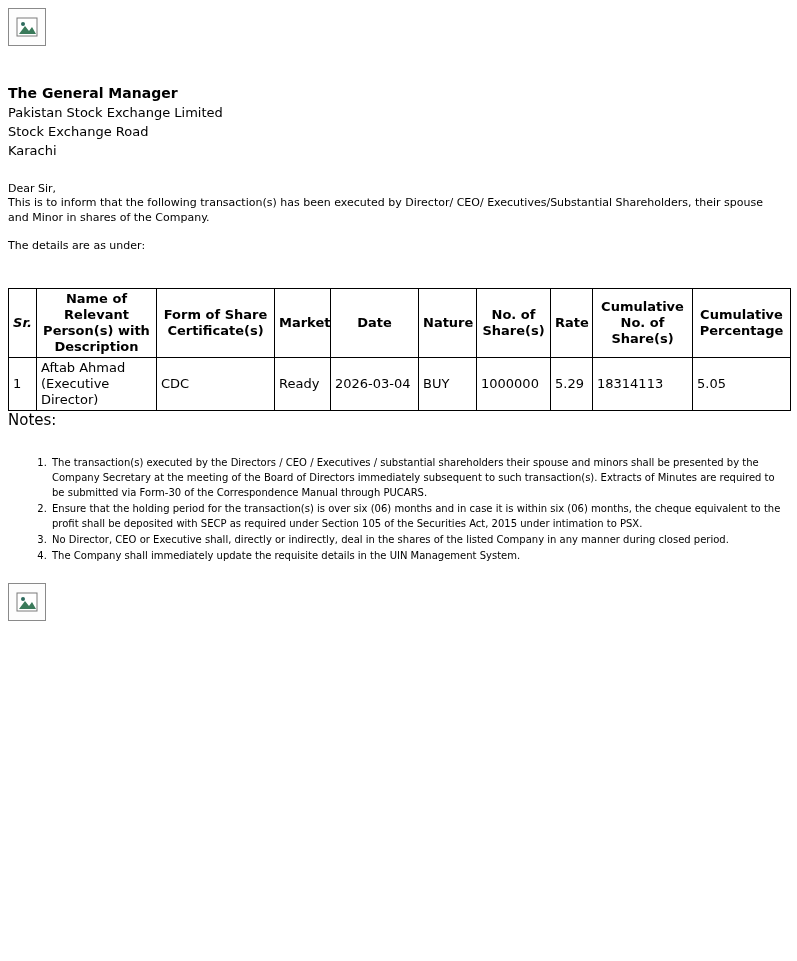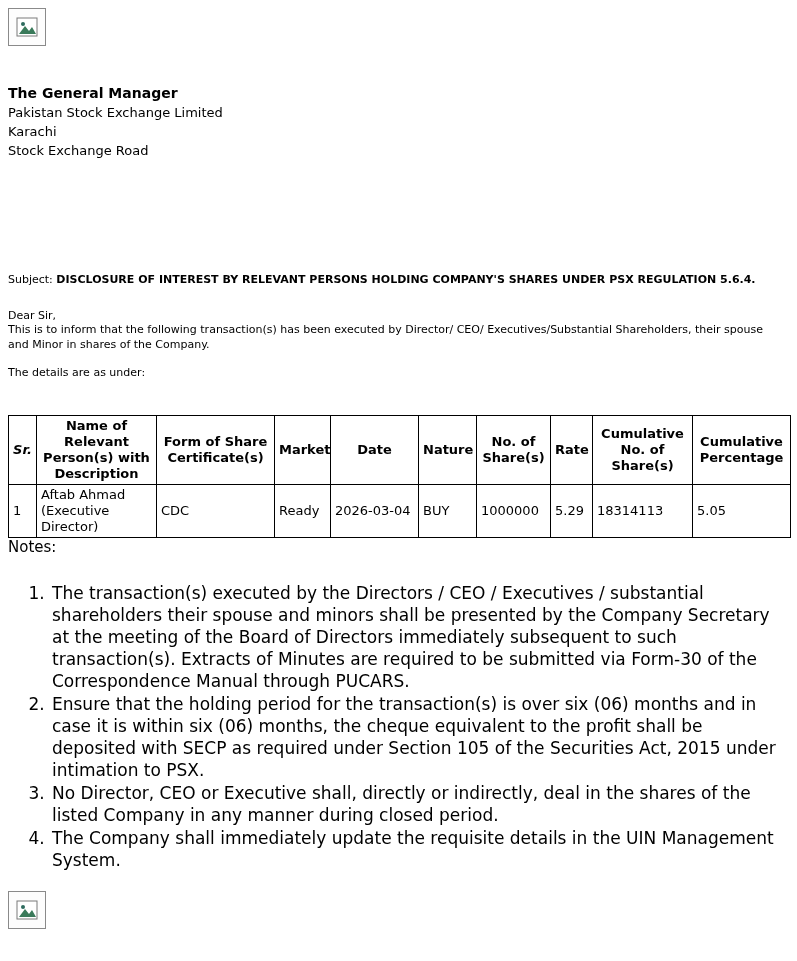--- a/index.html
+++ b/index.html
@@ -67,22 +67,22 @@
   .c8 { width: 100px; }
   .c9 { width: 98px; }
 
   .closing { margin-top: 14px; font-size: 13px; }
 
   .notes-label { font-size: 15px; }
 
   ol.notes-list {
     margin: 26px 0 0 0;
     padding-left: 42px;
-    font-size: 17px;
-    line-height: 22px;
+    font-size: 10px;
+    line-height: 15px;
   }
   ol.notes-list li { margin: 0 0 1px 0; padding-left: 2px; }
 
   .footer-img { margin-top: 20px; }
 </style>
 </head>
 <body>
 
 <div class="page">
 
@@ -93,28 +93,24 @@
       <polygon points="3,17 9,9 13,14 16,10 20,17" fill="#3a7a5a"></polygon>
     </svg>
   </div>
 
   <div class="meta">
   </div>
 
   <div class="recipient">
     <div class="title">The General Manager</div>
     <div>Pakistan Stock Exchange Limited</div>
+    <div>Stock Exchange Road</div>
     <div>Karachi</div>
-    <div>Stock Exchange Road</div>
   </div>
 
-  <div class="subject-line">
-    <span>Subject:</span>
-    <b>DISCLOSURE OF INTEREST BY RELEVANT PERSONS HOLDING COMPANY'S SHARES UNDER PSX REGULATION 5.6.4.</b>
-  </div>
 
   <div class="salutation">Dear Sir,</div>
 
   <div class="intro">This is to inform that the following transaction(s) has been executed by Director/ CEO/ Executives/Substantial Shareholders, their spouse and Minor in shares of the Company.</div>
 
   <div class="details-label">The details are as under:</div>
 
   <table class="disclosure">
     <thead>
       <tr>

